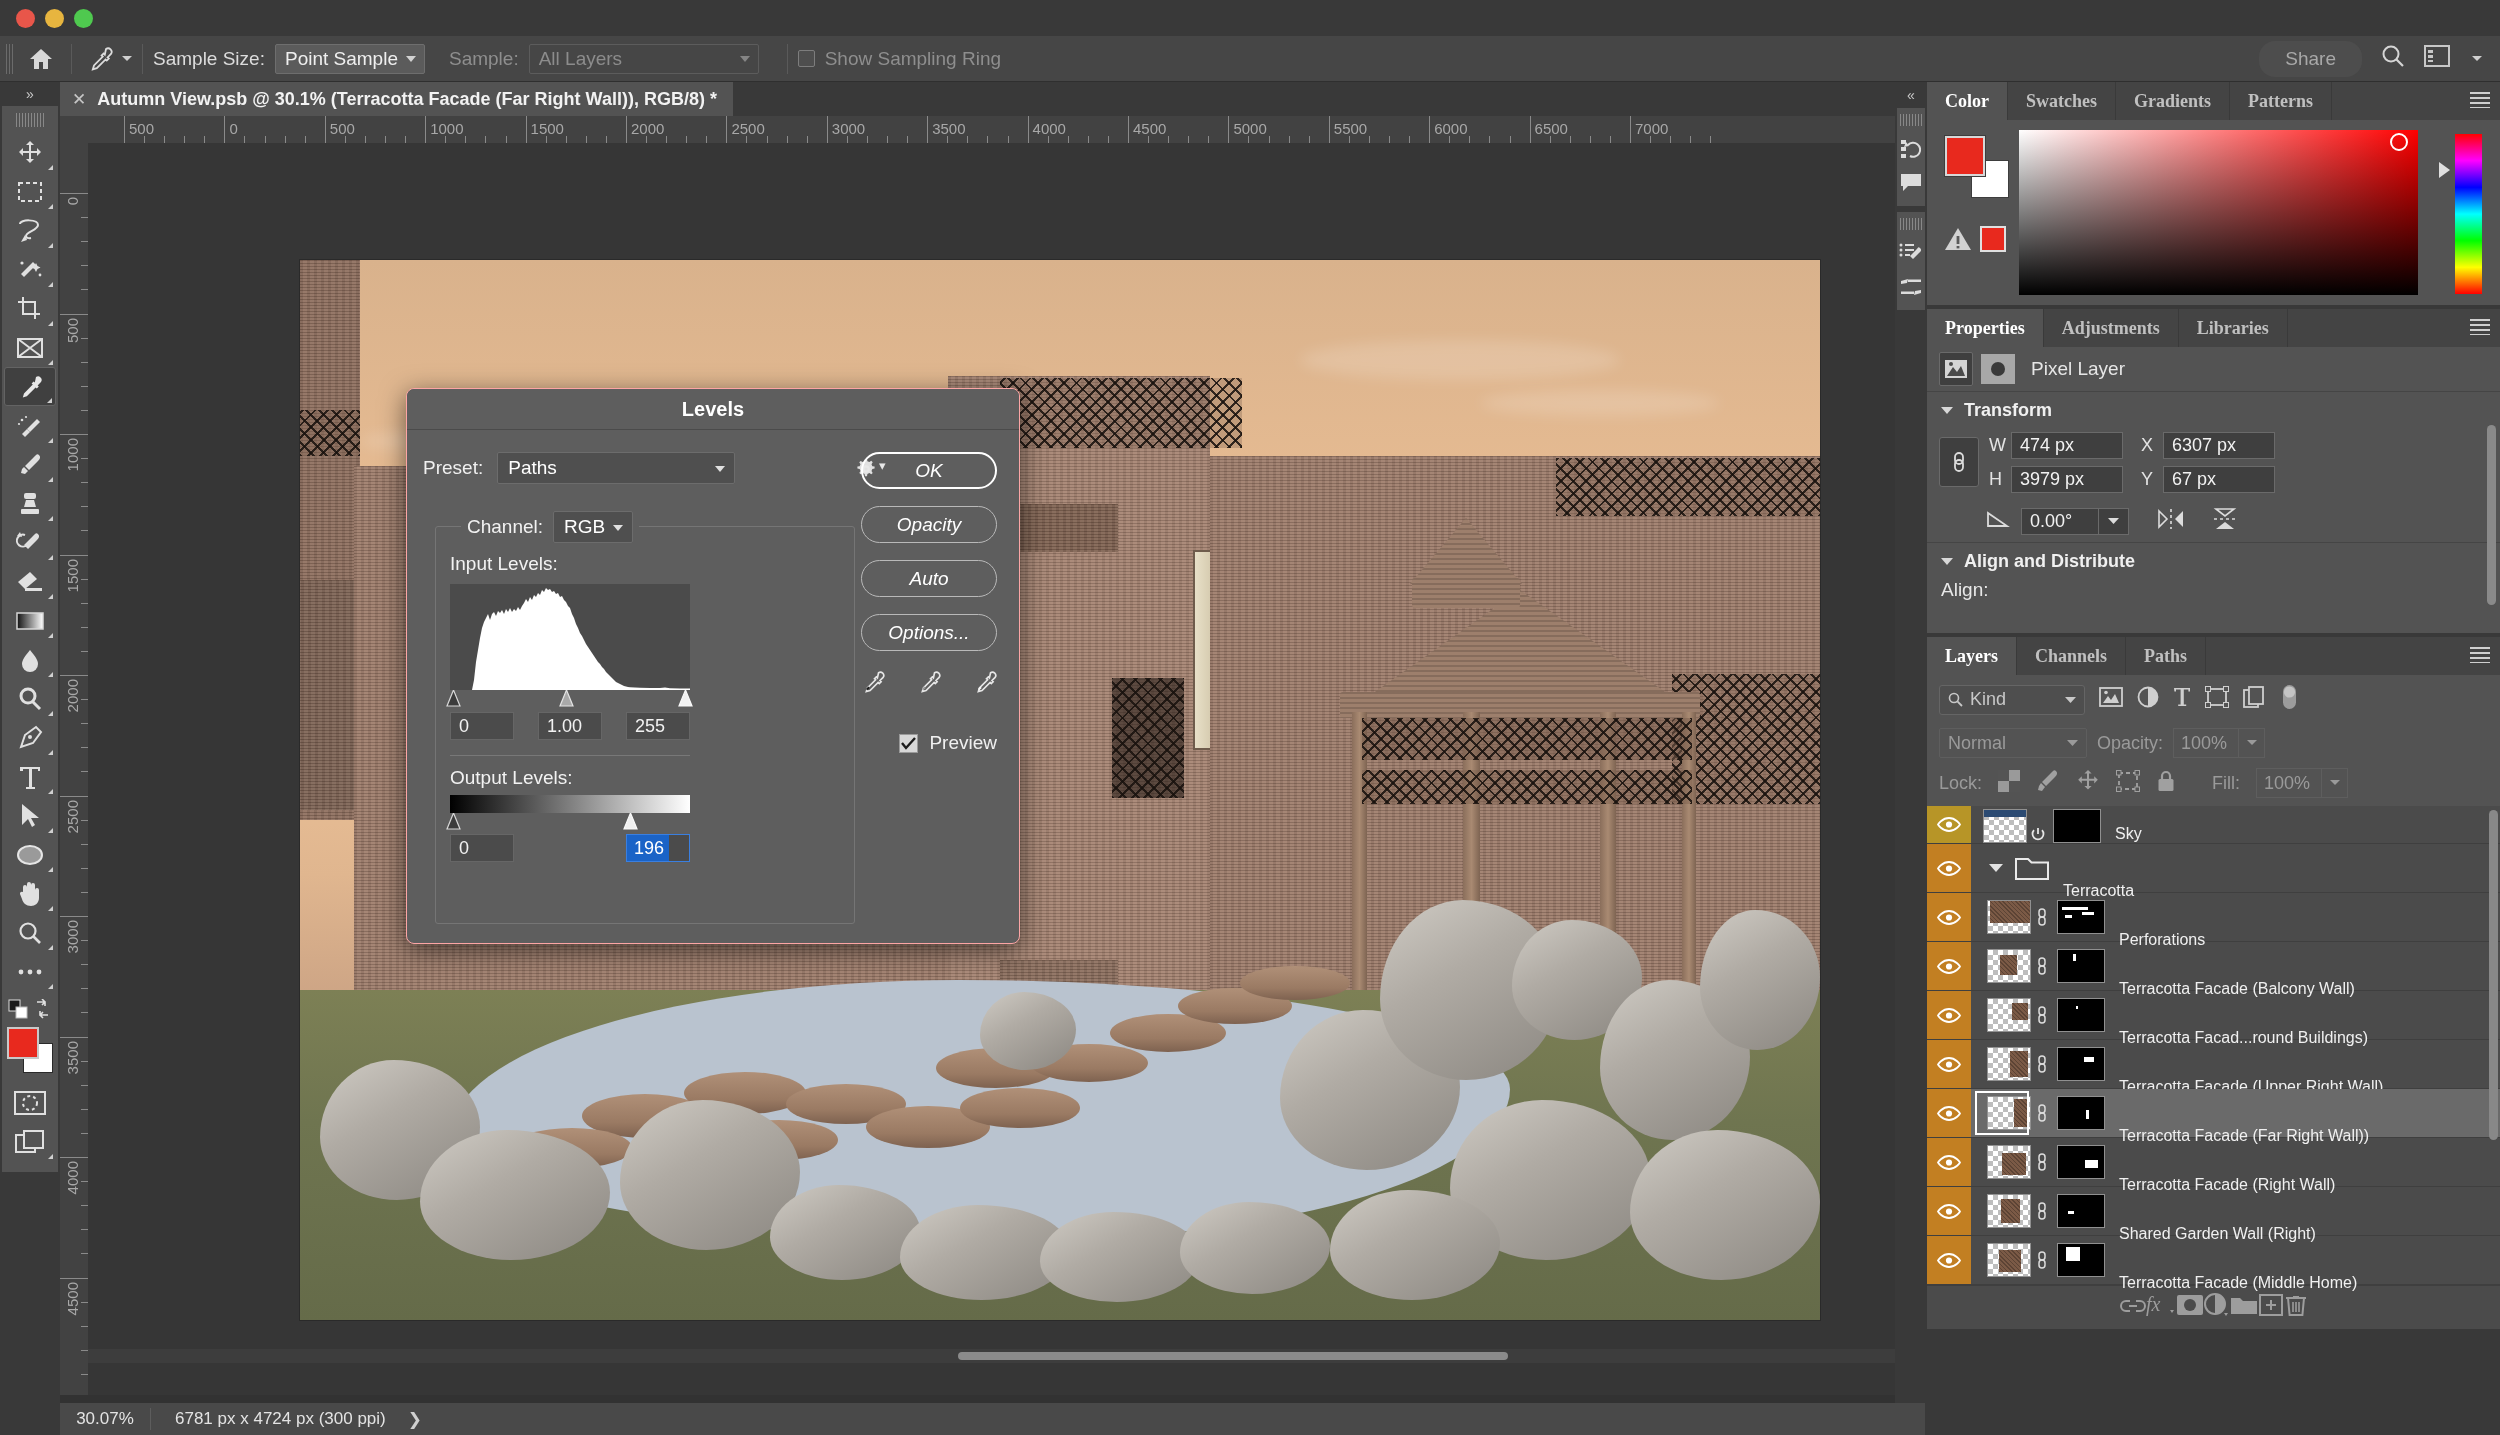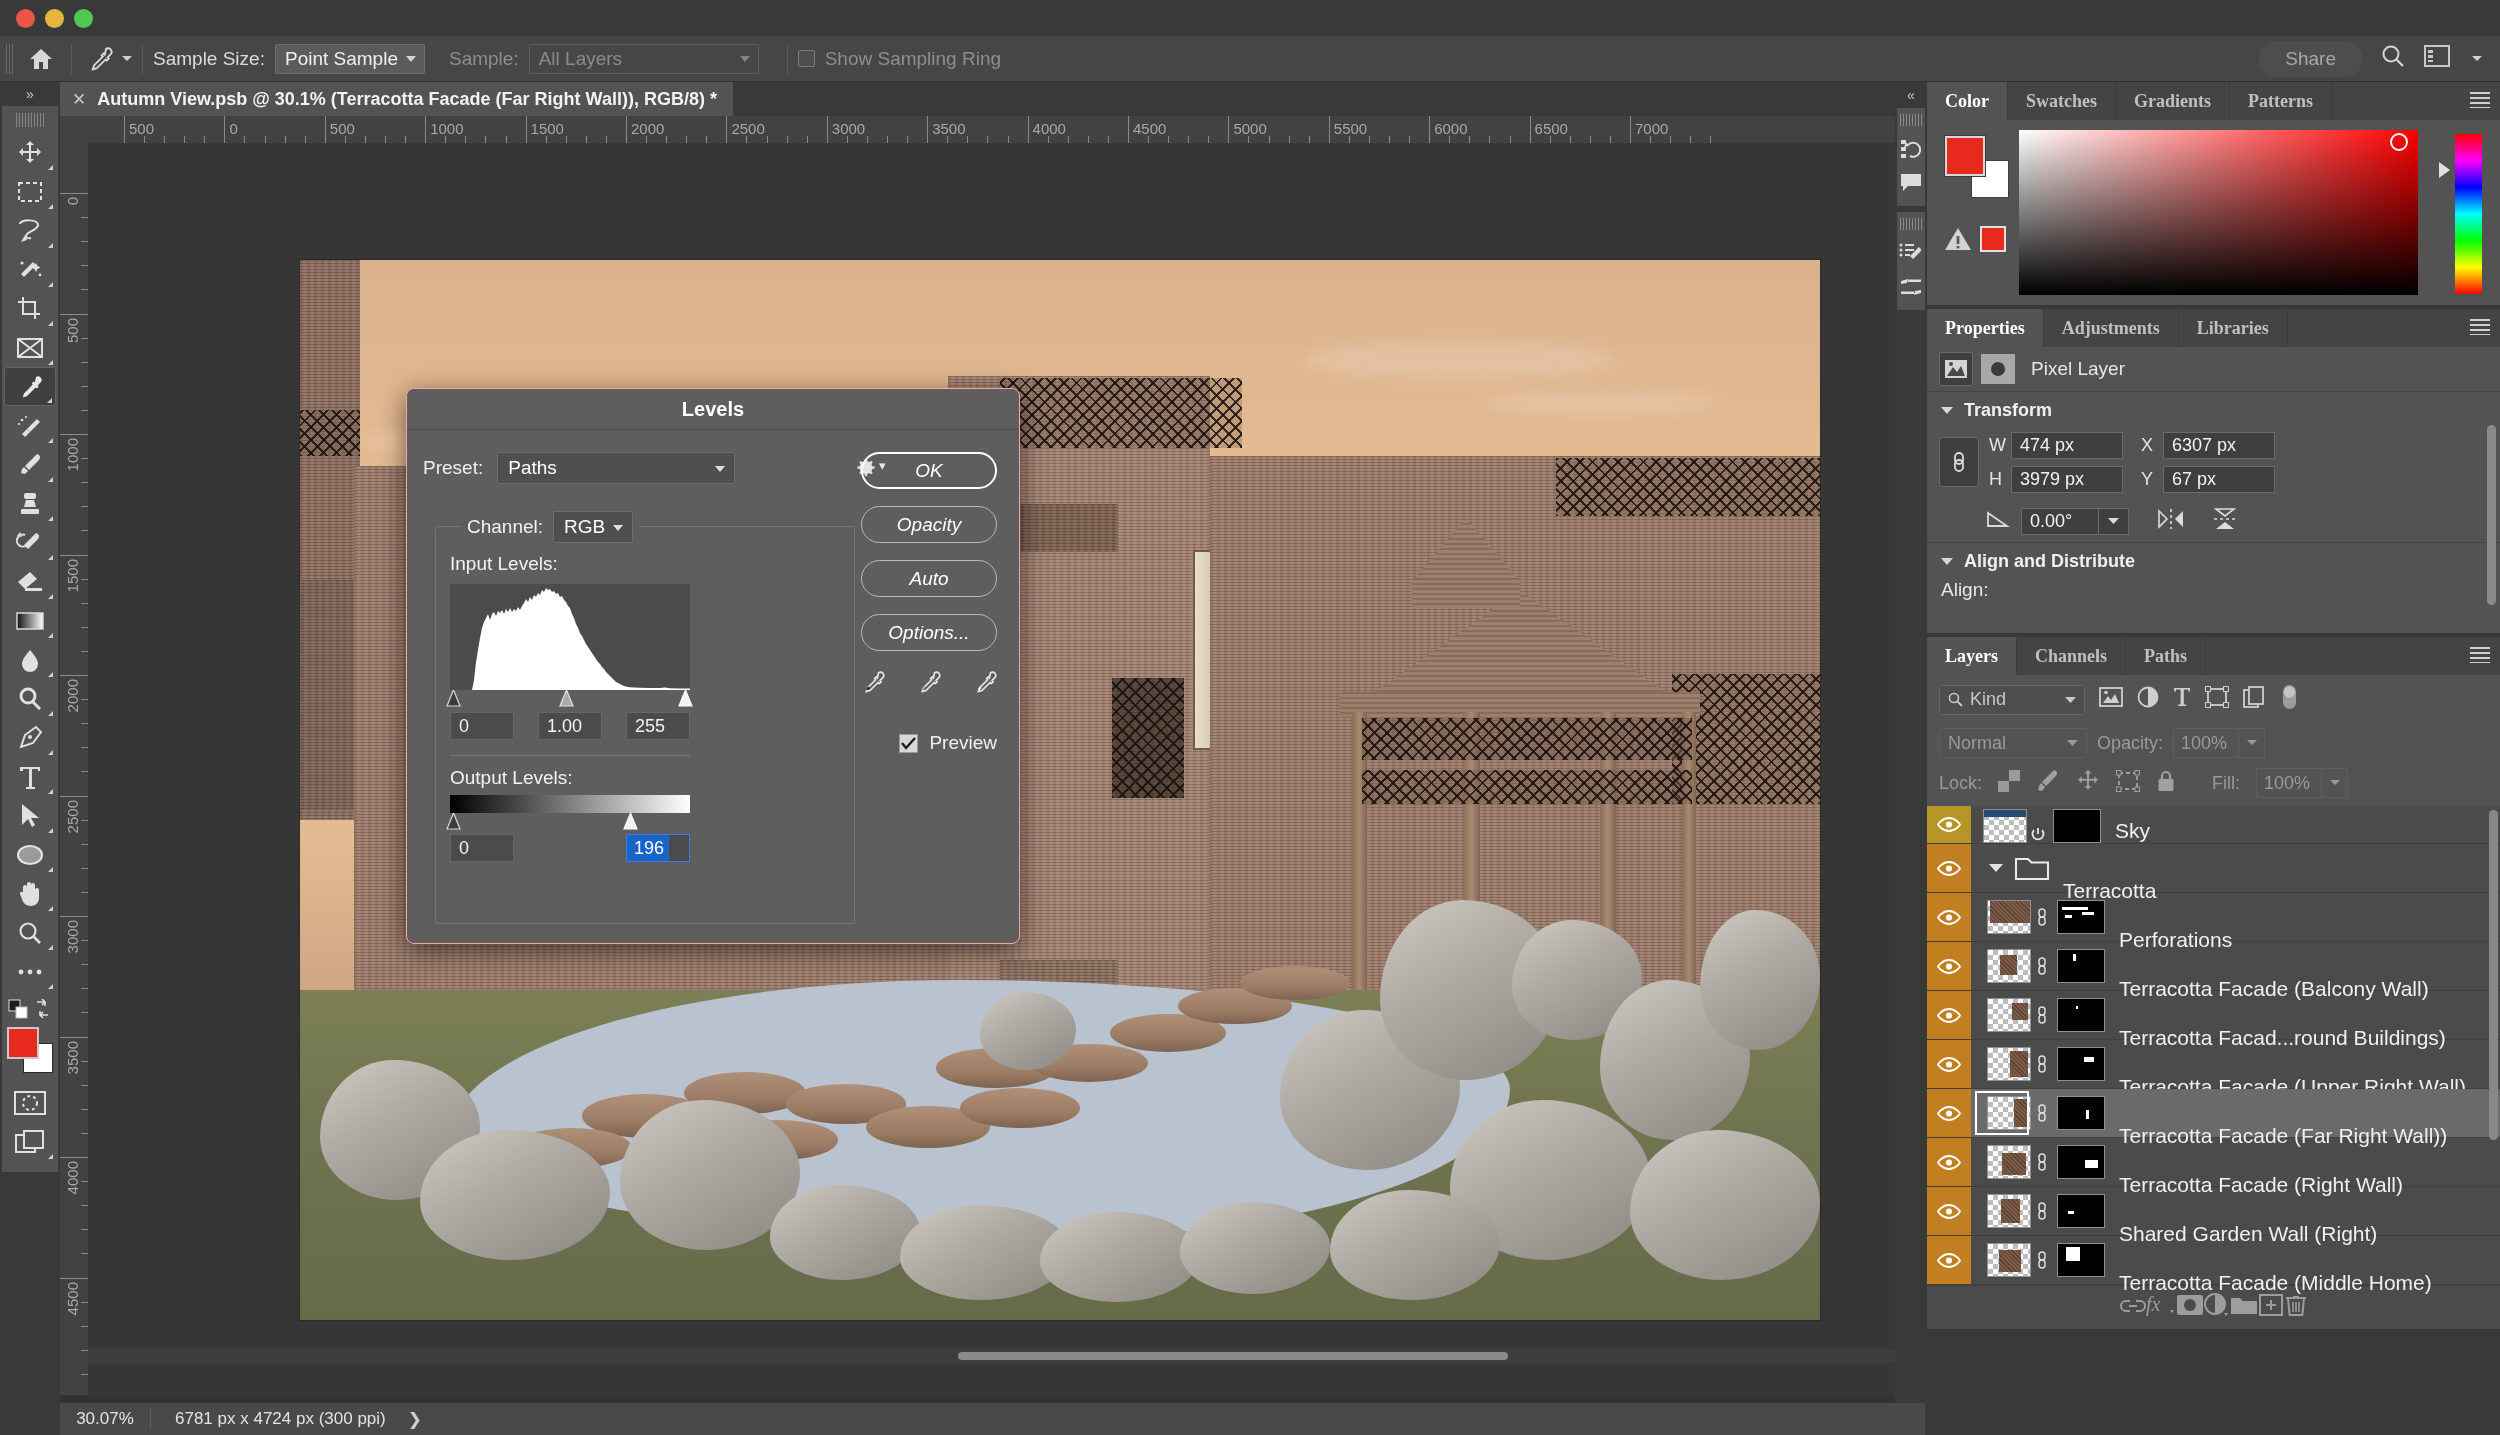--- a/index.html
+++ b/index.html
@@ -272,21 +272,21 @@
        linear-gradient(45deg,#bdbdbd 25%,transparent 25%,transparent 75%,#bdbdbd 75%);
      background-size:10px 10px; background-position:0 0,5px 5px; background-color:#fff;
      position:relative; overflow:hidden;}
   .thumb .blob { position:absolute; background:#7b5a46;
      background-image:repeating-linear-gradient(45deg,rgba(0,0,0,.25) 0 1px,transparent 1px 3px);}
   .thumb-sel-frame { position:absolute; left:4px; top:4px; width:52px; height:42px;
      border:2px solid #fff; }
   .linkico { width:22px; display:flex; align-items:center; justify-content:center; }
   .mask { width:48px;height:34px;background:#000;border:1px solid #909090;margin-left:4px;position:relative;overflow:hidden;}
   .mask i { position:absolute; background:#fff; }
-  .lname { margin-left:14px; font-size:21px; color:#f0f0f0; white-space:nowrap;margin-top:45px; }
+  .lname { margin-left:14px; font-size:16px; color:#f0f0f0; white-space:nowrap;margin-top:45px; }
   .lbottom { height:44px; background:#4b4b4b; display:flex; align-items:center;
      justify-content:center; border-top:1px solid #3f3f3f;}
   .lscroll { position:absolute; right:2px; top:4px; width:9px; border-radius:5px; background:#888; }
 
   
   .statusbar { position:absolute; left:60px; bottom:0; width:1865px; height:32px;
      background:#494949; display:flex; align-items:center; font-size:17px; color:#e3e3e3; }
   .sb-zoom { width:90px; text-align:center; }
   .sb-sep { width:1px; height:22px; background:#5d5d5d; }
   .sb-dims { padding-left:24px; }

